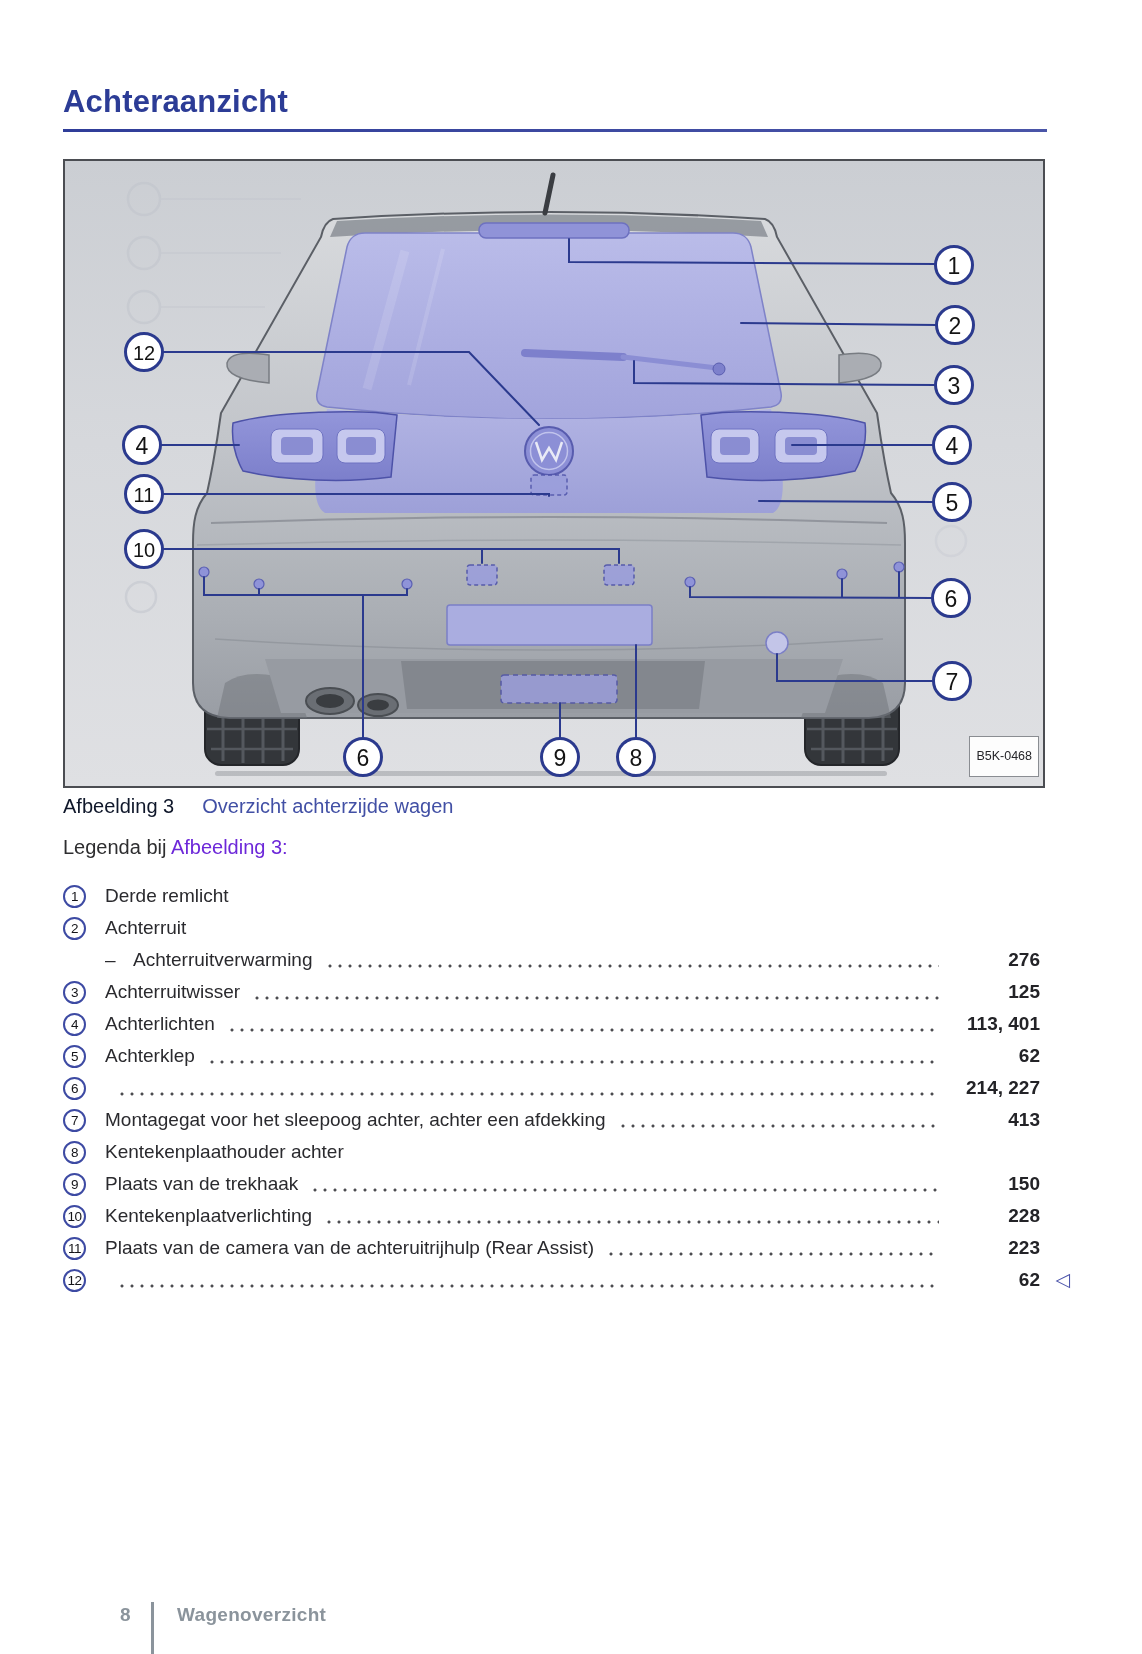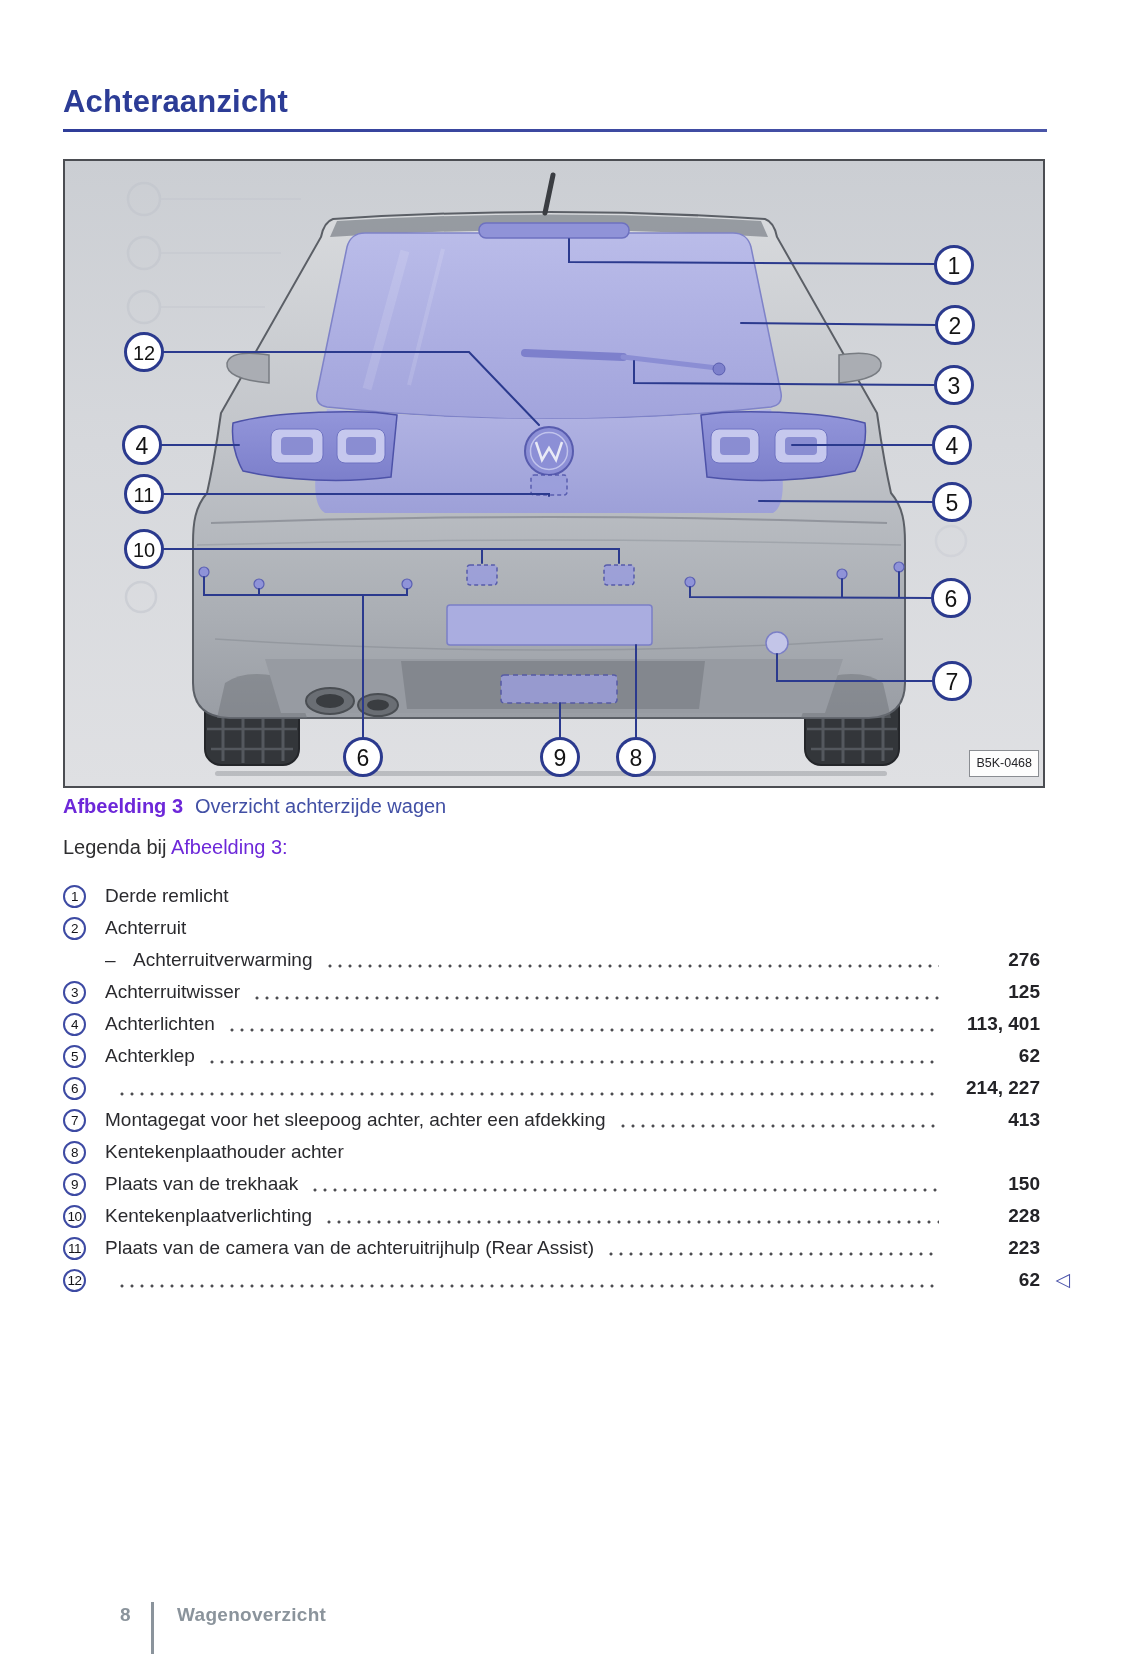--- a/index.html
+++ b/index.html
@@ -20,26 +20,26 @@
   }
   
   #figure-panel{
     left:63px;top:159px;width:978px;height:625px;
     border:2px solid #4b4d52;
     background:linear-gradient(180deg,#cbced3 0%,#d6d8dc 45%,#dfe0e3 100%);
   }
   #figure-panel svg{position:absolute;left:0;top:0;}
   #figure-code-label{
     position:absolute;right:4px;bottom:9px;background:#fdfdfd;
-    border:1px solid #8a8d92;padding:4px 6px;font-size:12.5px;color:#26262a;
+    border:1px solid #8a8d92;padding:11px 6px;font-size:12.5px;color:#26262a;
     line-height:17px;
   }
   
   #figure-caption{left:63px;top:795px;font-size:20px;color:#4250a5;}
-  #figure-caption b{color:#6d28d9;font-weight:bold;margin-right:12px;}
+  #figure-caption b{color:#0f172a;font-weight:normal;margin-right:28px;}
   #legend-intro{left:63px;top:836px;font-size:20px;color:#2e2e30;}
   #legend-intro .ref{color:#6d28d9;text-align:right;}
   
   #legend-list{left:63px;top:880px;width:977px;}
   .lrow{display:flex;align-items:center;height:32px;position:relative;}
   .lnum{
     flex:none;width:23px;height:23px;border:2px solid #3d4aa3;border-radius:50%;
     box-sizing:border-box;display:flex;align-items:center;justify-content:center;
     font-size:13.5px;color:#141418;margin-right:19px;background:#fff;
     letter-spacing:-0.5px;

